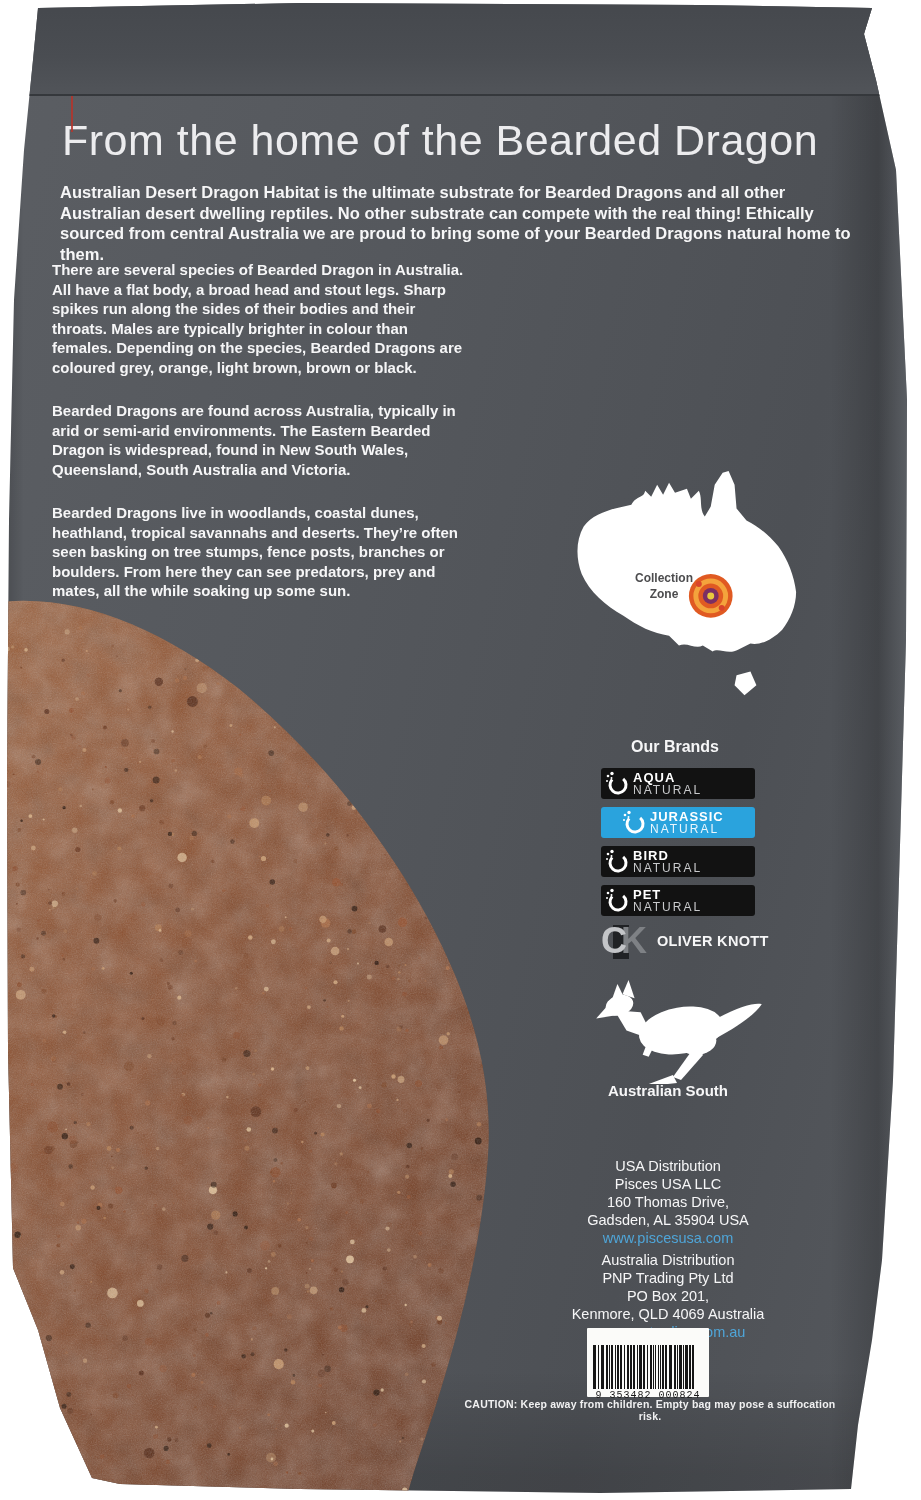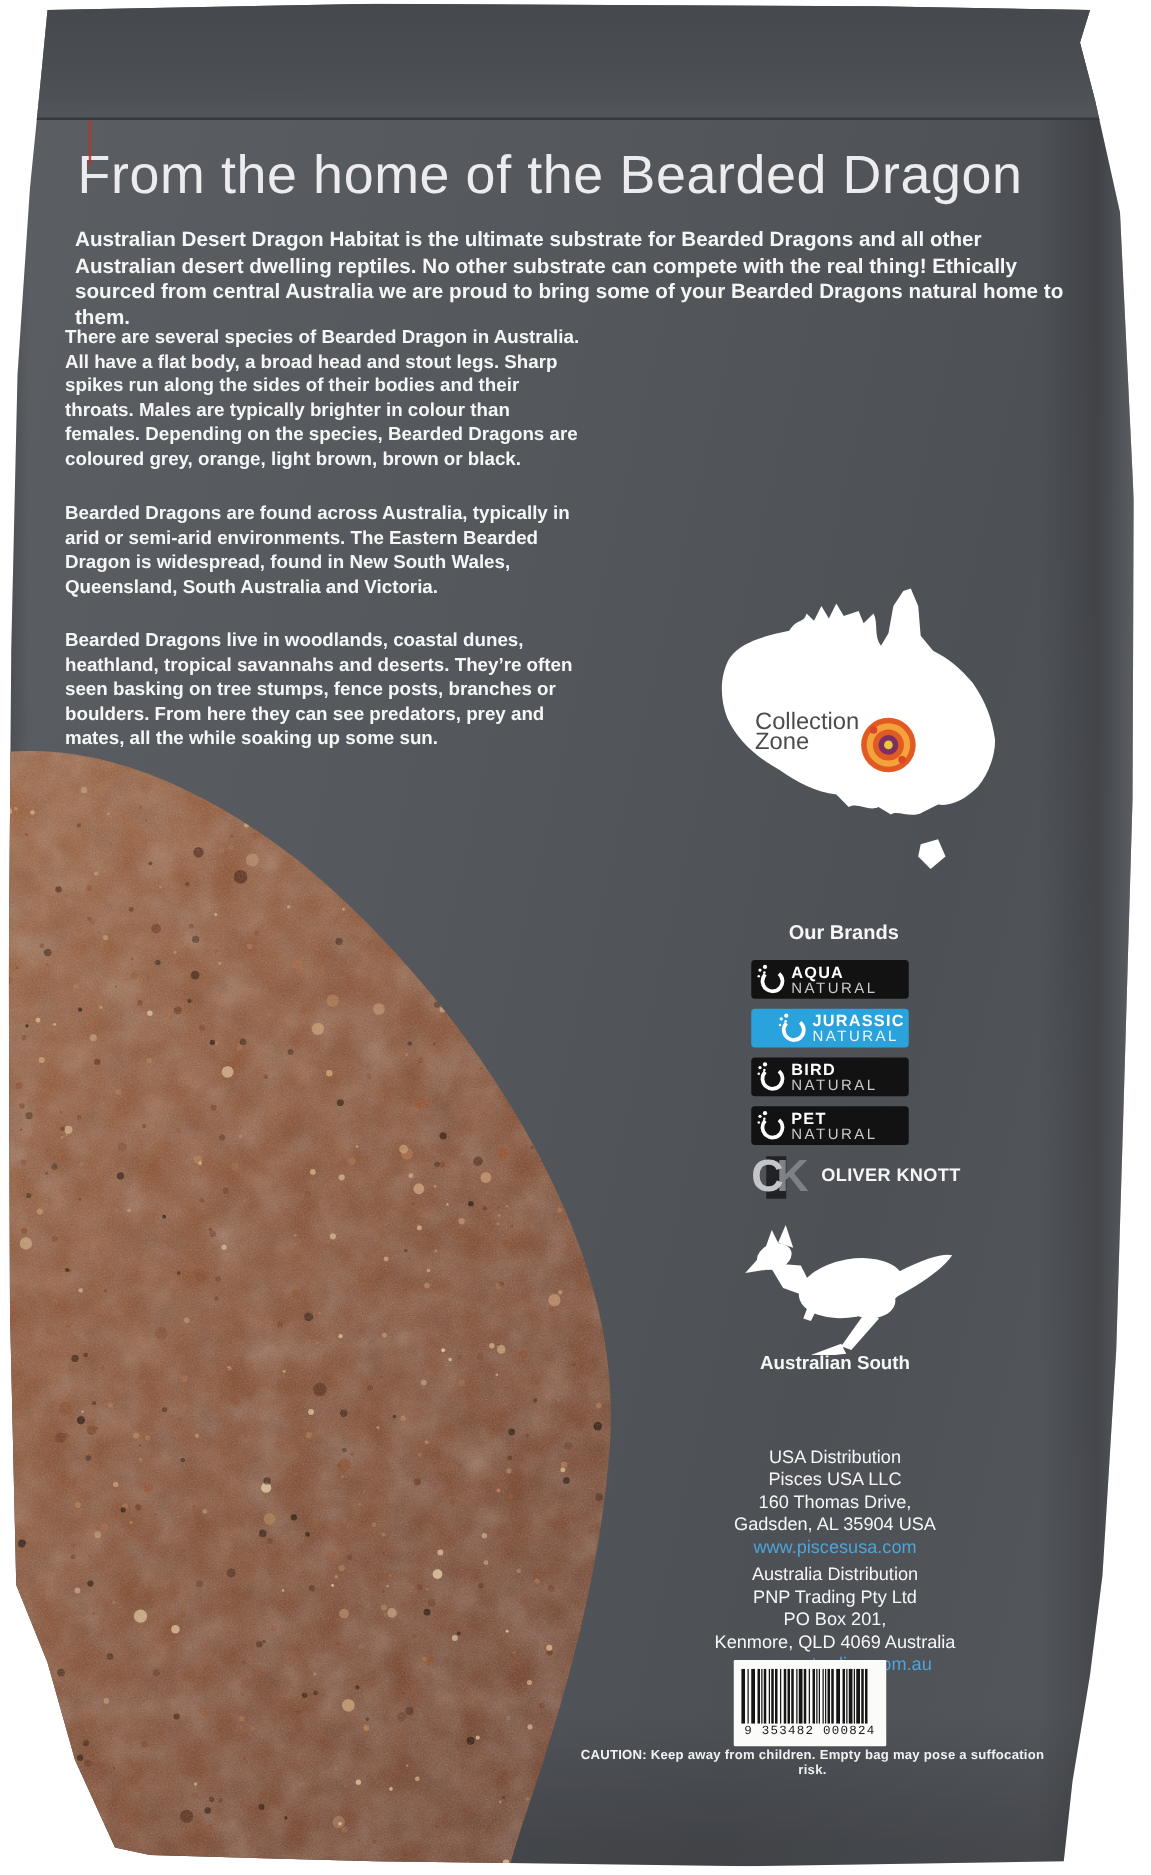--- a/index.html
+++ b/index.html
@@ -24,25 +24,25 @@
   .substrate{position:absolute;left:0;top:0;z-index:1;}
   h1.headline{position:absolute;left:62px;top:116px;margin:0;z-index:3;
        font-size:43px;font-weight:400;letter-spacing:.5px;color:#ececee;}
   .intro{position:absolute;left:60px;top:182px;width:806px;margin:0;z-index:3;
        font-size:16.5px;line-height:20.5px;font-weight:700;color:#f6f6f7;}
   .col{position:absolute;top:260px;z-index:3;font-size:15px;line-height:19.5px;font-weight:700;color:#f6f6f7;}
   .col.left{left:52px;width:412px;}
   .col.right{left:483px;width:400px;}
   .col p{margin:0 0 24px 0;}
   .map-wrap{position:absolute;left:542px;top:462px;width:268px;height:254px;z-index:3;}
-  .map-label{position:absolute;left:62px;top:108px;width:120px;
-       color:#4c4c4e;font-size:19px;line-height:16px;font-weight:400;}
+  .map-label{position:absolute;left:62px;top:108px;width:120px;text-align:center;
+       color:#4c4c4e;font-size:12px;line-height:16px;font-weight:700;}
   .brands{position:absolute;left:601px;top:738px;width:148px;z-index:3;}
   .brands-heading{text-align:center;font-size:16px;font-weight:700;color:#f6f6f7;margin:0 0 12px 0;}
-  .badge{display:flex;align-items:center;width:126px;height:31px;border-radius:3px;
+  .badge{display:flex;align-items:center;width:154px;height:31px;border-radius:3px;
        background:#121212;margin-bottom:8px;padding-left:3px;box-sizing:border-box;}
   .badge.blue{background:#2aa3dd;padding-left:20px;}
   .badge .names{display:flex;flex-direction:column;line-height:12px;margin-left:2px;}
   .badge .main{font-size:13px;font-weight:700;letter-spacing:1px;color:#ffffff;}
   .badge .sub{font-size:12px;font-weight:400;letter-spacing:2px;color:#c9cacc;}
   .badge.blue .sub{color:#eaf6fd;}
   .partner{position:relative;height:40px;margin-top:4px;}
   .ok-logo{position:absolute;left:0;top:0;width:50px;height:36px;}
   .ok-logo .dark{position:absolute;left:12px;top:1px;width:16px;height:34px;background:#202225;}
   .ok-logo .c{position:absolute;left:0;top:-4px;font-size:36px;font-weight:800;color:#c3c5c8;z-index:1;}
@@ -51,21 +51,21 @@
        letter-spacing:.3px;color:#f6f6f7;white-space:nowrap;}
   .kangaroo{position:absolute;left:592px;top:978px;z-index:3;}
   .made-label{position:absolute;left:570px;top:1082px;width:196px;text-align:center;z-index:3;
        font-size:15px;font-weight:700;color:#f6f6f7;}
   .dist{position:absolute;left:518px;width:300px;text-align:center;z-index:3;
        font-size:14.5px;line-height:18px;font-weight:400;color:#f6f6f7;}
   .dist.usa{top:1157px;}
   .dist.aus{top:1251px;}
   .dist .site{color:#4fa5d8;}
   .barcode{position:absolute;left:587px;top:1328px;width:122px;height:69px;background:#fbfbf9;
-       z-index:3;border-radius:1px;box-sizing:border-box;padding:7px 6px 0 6px;text-align:center;}
+       z-index:3;border-radius:1px;box-sizing:border-box;padding:17px 6px 0 6px;text-align:center;}
   #barcode-bars{height:44px;overflow:hidden;white-space:nowrap;text-align:left;}
   #barcode-bars i{display:inline-block;height:100%;background:#161616;}
   .barcode .num{font-family:"Liberation Mono",monospace;font-size:10px;letter-spacing:1px;
        color:#1a1a1a;margin-top:1px;}
   .caution{position:absolute;left:452px;top:1398px;width:396px;text-align:center;z-index:3;
        font-size:10.5px;font-weight:700;letter-spacing:.2px;color:#f1f1f2;}
 </style>
 </head>
 <body>
 

